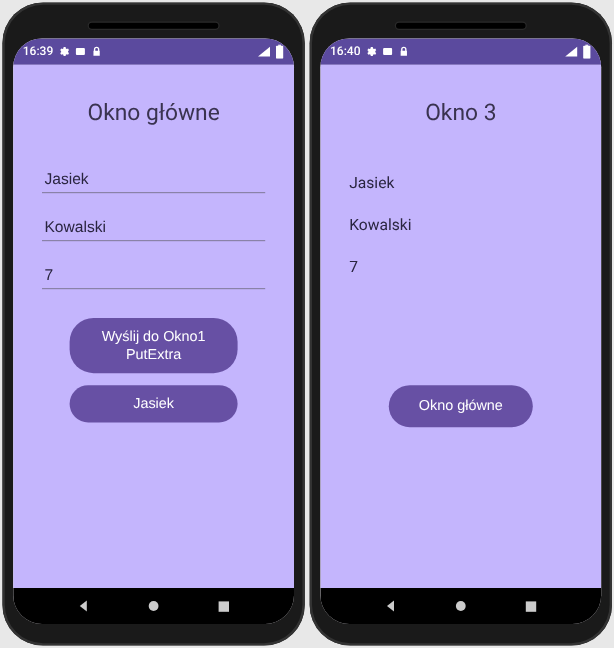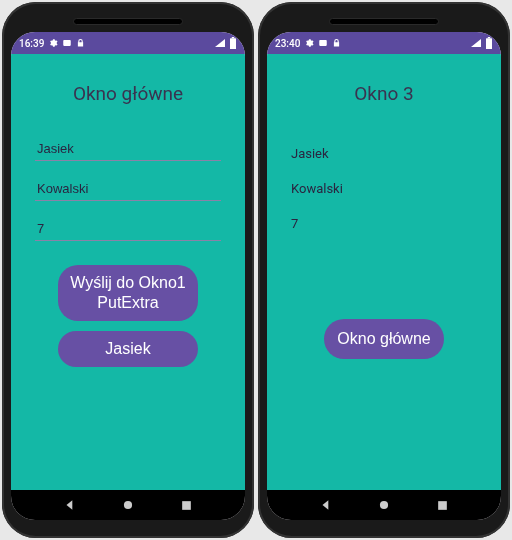--- a/index.html
+++ b/index.html
@@ -53,21 +53,21 @@
     align-items: center;
     padding: 0 8px;
     font-size: 10px;
     font-weight: 500;
   }
   .statusbar .left { display: flex; align-items: center; gap: 4px; }
   .statusbar .right { margin-left: auto; display: flex; align-items: center; gap: 3px; }
   .sb-icon { display: inline-flex; }
   .content {
     flex: 1;
-    background: #14b8a6;
+    background: #c4b5fd;
     padding: 18px 24px 10px;
     display: flex;
     flex-direction: column;
     color: #2a2540;
   }
   .title {
     text-align: center;
     font-size: 19px;
     color: #3a3350;
     margin: 10px 0 30px;
@@ -84,21 +84,21 @@
     color: #2a2540;
     width: 100%;
     outline: none;
   }
   .btn {
     background: #6750a4;
     color: #fff;
     border: none;
     border-radius: 20px;
     padding: 8px 10px;
-    font-size: 16px;
+    font-size: 12px;
     line-height: 1.25;
     margin-bottom: 10px;
     cursor: pointer;
     text-align: center;
     white-space: pre-line;
     width: 140px;
     align-self: center;
     font-weight: 500;
   }
   .btn.single { width: 120px; padding: 10px 10px; }
@@ -186,21 +186,21 @@
         </span>
     </div>
   </div>
 </div>
 
 <div class="phone">
   <div class="speaker"></div>
   <div class="screen">
     <div class="statusbar">
       <div class="left">
-        <span>23:40</span>
+        <span>16:40</span>
         <span class="sb-icon">
             <svg width="10" height="10" viewBox="0 0 24 24" fill="#fff">
               <path d="M12 8a4 4 0 100 8 4 4 0 000-8zm9 4a7 7 0 00-.1-1.2l2-1.6-2-3.4-2.4 1a7 7 0 00-2-1.2L16 3h-4l-.5 2.6a7 7 0 00-2 1.2l-2.4-1-2 3.4 2 1.6A7 7 0 007 12c0 .4 0 .8.1 1.2l-2 1.6 2 3.4 2.4-1c.6.5 1.3.9 2 1.2L12 21h4l.5-2.6c.7-.3 1.4-.7 2-1.2l2.4 1 2-3.4-2-1.6c.1-.4.1-.8.1-1.2z"></path>
             </svg>
           </span>
         <span class="sb-icon">
             <svg width="10" height="10" viewBox="0 0 24 24" fill="#fff">
               <rect x="3" y="5" width="18" height="14" rx="2"></rect>
             </svg>
           </span>

